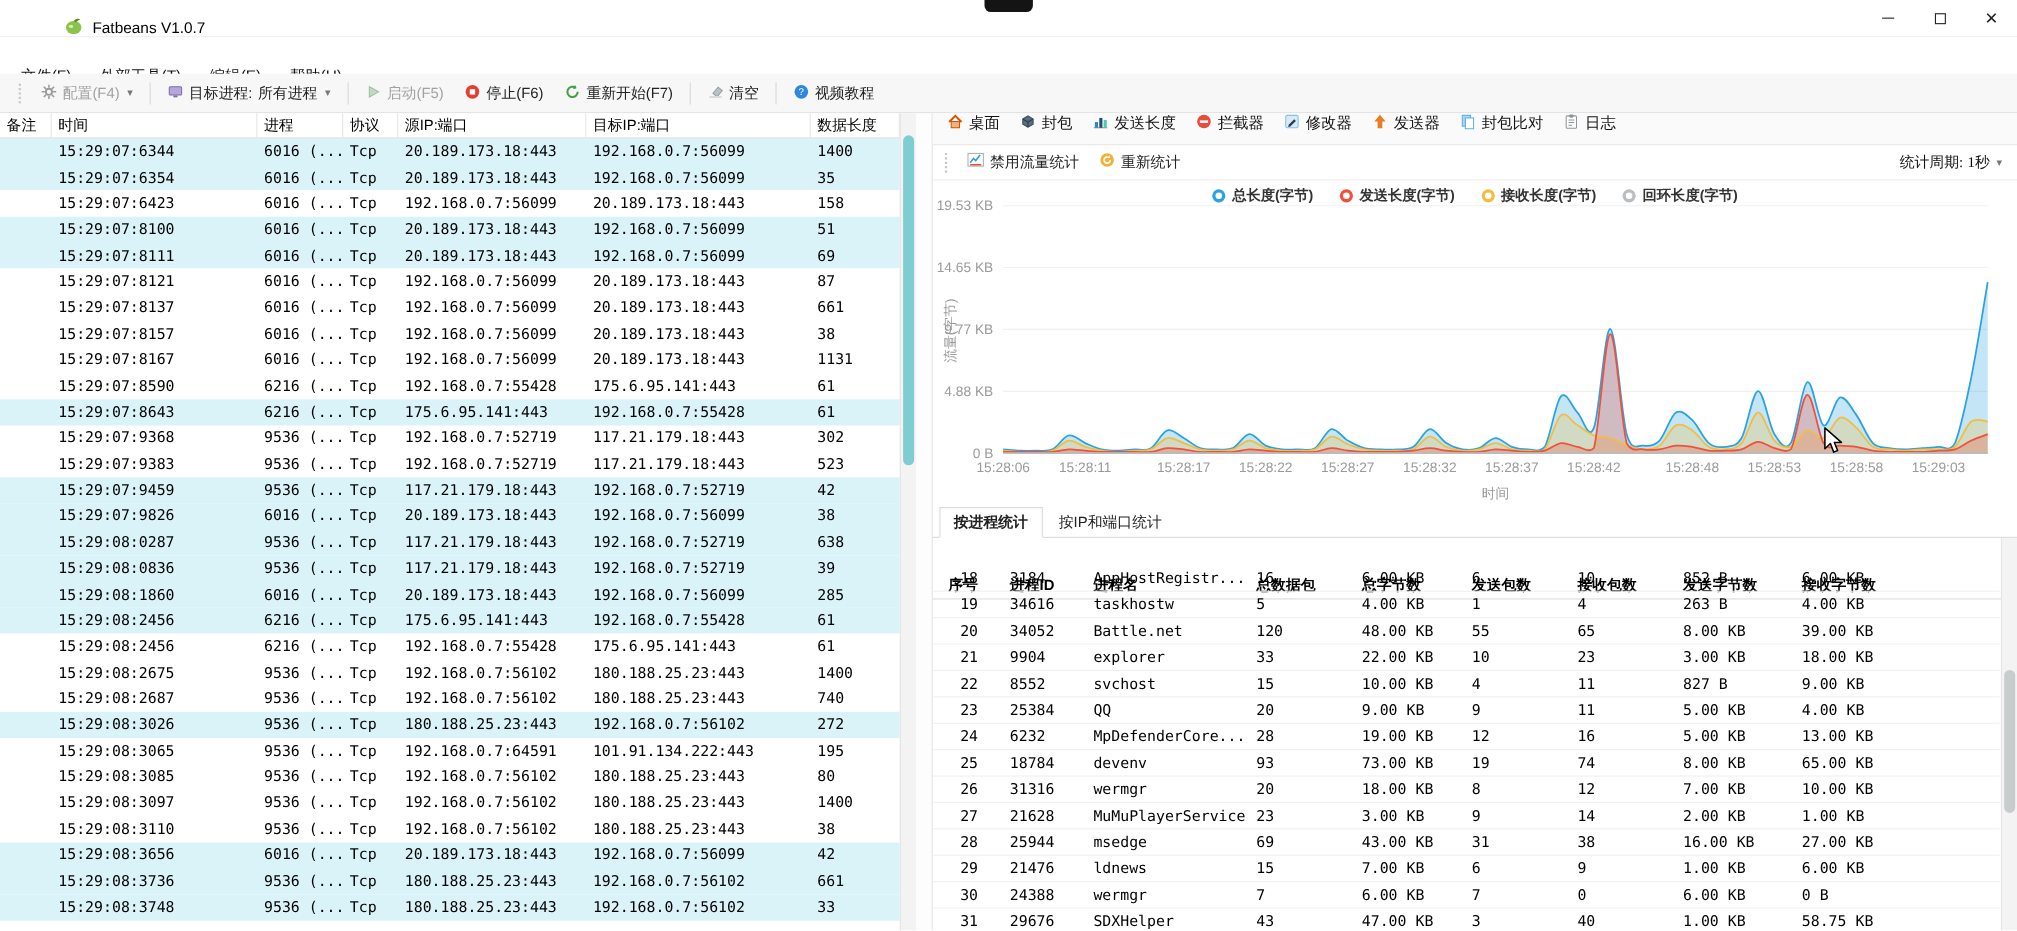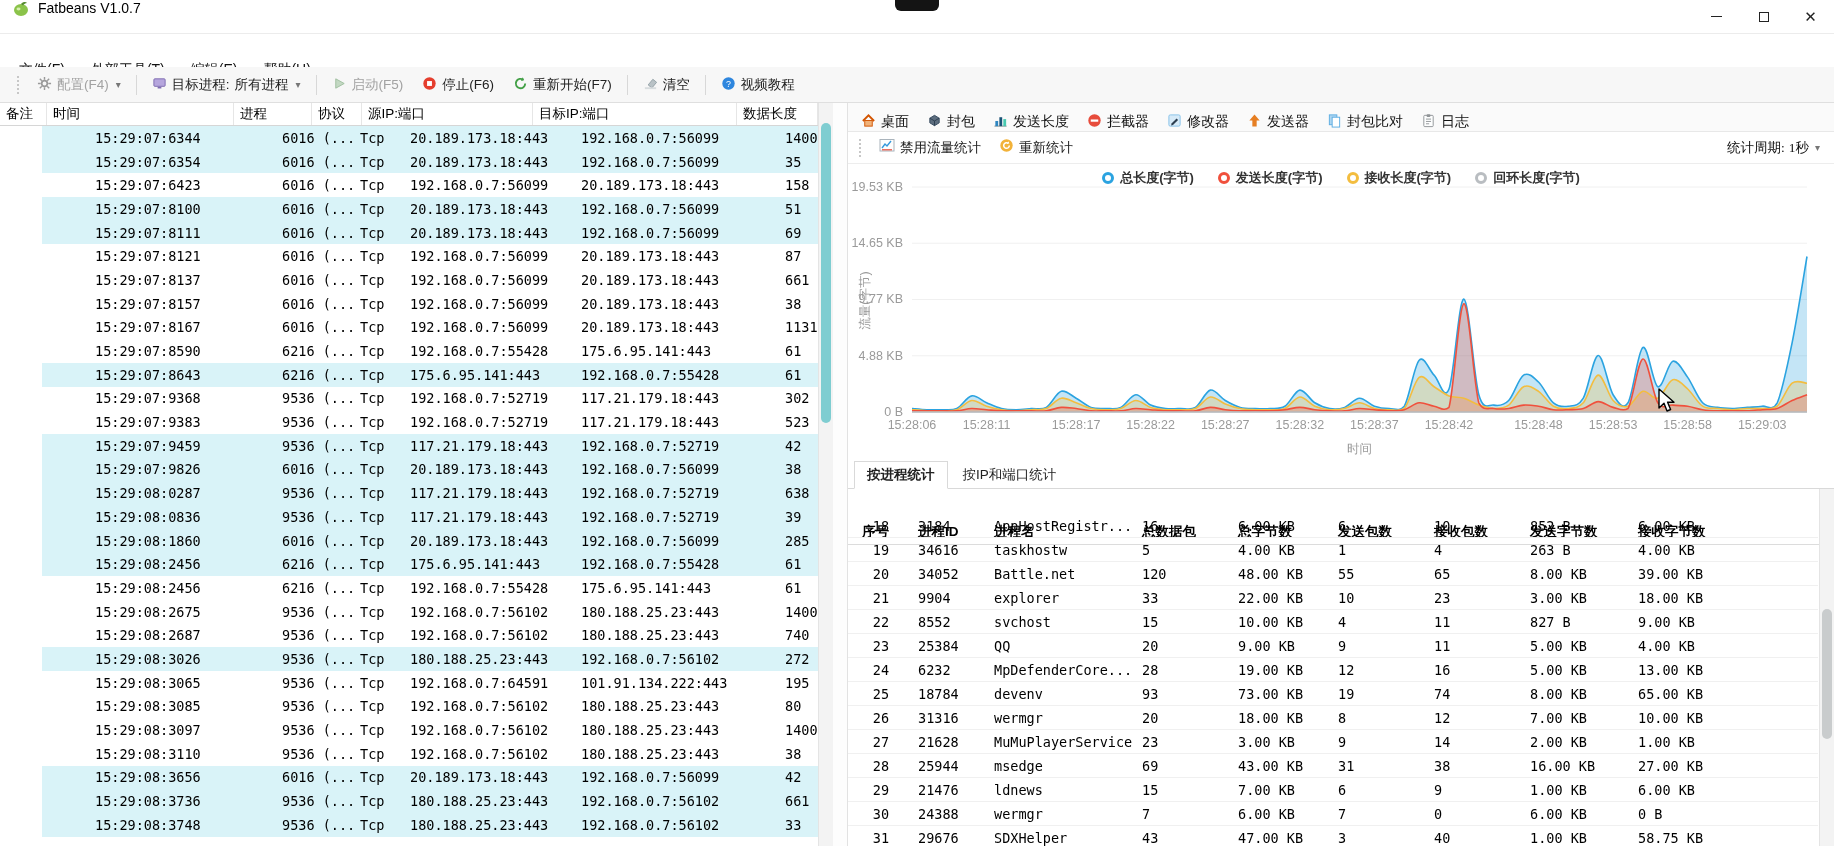--- a/index.html
+++ b/index.html
@@ -1,20 +1,20 @@
 <!DOCTYPE html>
 <html><head>
 <meta charset="utf-8">
 <style>
   *{margin:0;padding:0;box-sizing:border-box;}
   html,body{width:1834px;height:846px;overflow:hidden;}
   body{font-family:"Liberation Sans","DejaVu Sans",sans-serif;font-size:14px;color:#111;background:#fff;position:relative;}
 
   
-  .titlebar{position:absolute;top:0;left:0;right:0;height:34px;background:#fff;border-bottom:1px solid #ececec;display:flex;align-items:flex-start;}
+  .titlebar{position:absolute;top:0;left:0;right:0;height:34px;background:#fff;border-bottom:1px solid #ececec;display:flex;align-items:flex-end;padding-left:46px;}
   .app-icon{margin-left:12px;display:flex;}
   .app-title{margin-left:8px;font-size:14px;color:#000;}
   .notch{position:absolute;left:895px;top:0;width:44px;height:11px;background:#141414;border-radius:0 0 6px 6px;}
   .win-btns{margin-left:auto;display:flex;height:100%;}
   .win-btn{width:47px;height:100%;display:flex;align-items:center;justify-content:center;font-size:15px;color:#222;}
   .max-sq{width:10px;height:10px;border:1.4px solid #222;display:inline-block;}
   .min-bar{width:11px;border-top:1.6px solid #222;display:inline-block;}
 
   
   .menubar{position:absolute;top:34px;left:0;right:0;height:33px;background:#fff;display:flex;align-items:center;padding-left:6px;}
@@ -27,33 +27,33 @@
   .tbtn.disabled{color:#a2a2a2;}
   .tsep{width:1px;height:20px;background:#d8d8d8;margin:0 3px;}
   .caret{font-size:10px;color:#777;margin-left:2px;}
 
   
   .main{position:absolute;top:103px;left:0;right:0;bottom:0;}
   .left-panel{position:absolute;left:0;top:0;width:833px;bottom:0;background:#fff;}
   .pgrid{display:grid;grid-template-columns:47px 187px 78px 50px 171px 204px 1fr;width:818px;}
   .packet-header{height:23px;border-bottom:1px solid #d6d6d6;align-items:center;}
   .hcell{padding:2px 6px;font-size:13.5px;color:#000;border-right:1px solid #e6e6e6;white-space:nowrap;overflow:hidden;}
-  .packet-rows{position:absolute;top:23px;left:0;bottom:0;overflow:hidden;padding-left:42px;}
+  .packet-rows{position:absolute;top:23px;left:0;bottom:0;overflow:hidden;}
   .prow{height:23.7px;align-items:center;background:#fff;}
   .prow.in{background:#d9f3f8;}
   .pcell{padding:0 6px;font-family:"DejaVu Sans Mono","Liberation Mono",monospace;font-size:13.5px;color:#000;white-space:nowrap;overflow:hidden;}
   .vscroll{position:absolute;top:0;bottom:0;width:15px;background:#f3f3f3;border-left:1px solid #e4e4e4;}
   .vscroll .thumb{position:absolute;left:2px;right:2px;border-radius:5px;background:#c9cccd;}
   .left-scroll{left:818px;}
   .splitter{position:absolute;left:833px;width:15px;top:0;bottom:0;background:#fdfdfd;border-right:1px solid #e2e2e2;}
 
   
   .right-panel{position:absolute;left:848px;right:0;top:0;bottom:0;background:#fff;}
   .rtabs{position:absolute;top:0;left:0;right:0;height:29px;display:flex;align-items:center;background:#fafafa;border-bottom:1px solid #e8e8e8;padding-left:4px;}
-  .rtab{display:flex;align-items:flex-end;gap:5px;padding:0 9px;height:100%;font-size:14px;color:#111;}
+  .rtab{display:flex;align-items:flex-start;gap:5px;padding:0 9px;height:100%;font-size:14px;color:#111;}
   .statsbar{position:absolute;top:29px;left:0;right:0;height:32px;display:flex;align-items:center;border-bottom:1px solid #ededed;padding:0 8px;gap:6px;font-family:Liberation Serif, serif;}
   .sbtn{display:flex;align-items:center;gap:5px;padding:3px 6px;font-size:13.5px;color:#222;}
   .period{margin-left:auto;display:flex;align-items:center;gap:4px;font-size:13.5px;color:#111;padding-right:6px;}
 
   .chart-wrap{position:absolute;top:61px;left:0;right:0;height:298px;}
   .legend{position:absolute;top:5px;left:0;right:0;display:flex;justify-content:center;gap:24px;z-index:2;}
   .legend-item{display:flex;align-items:center;gap:6px;font-size:13px;color:#333;font-weight:bold;}
   .legend-ring{width:12px;height:12px;border-radius:50%;border:3px solid #999;background:#fff;display:inline-block;}
   .tk{font-size:12.5px;fill:#9a9a9a;font-family:"Liberation Sans","DejaVu Sans",sans-serif;}
   .ylabel{position:absolute;left:-28px;top:128px;transform:rotate(-90deg);font-size:12.5px;color:#9a9a9a;width:90px;text-align:center;}

